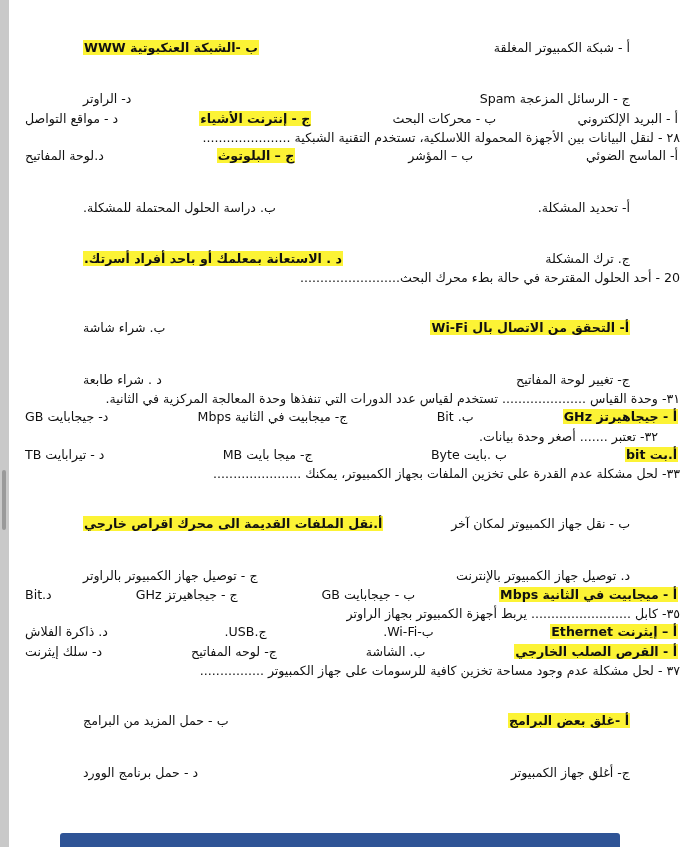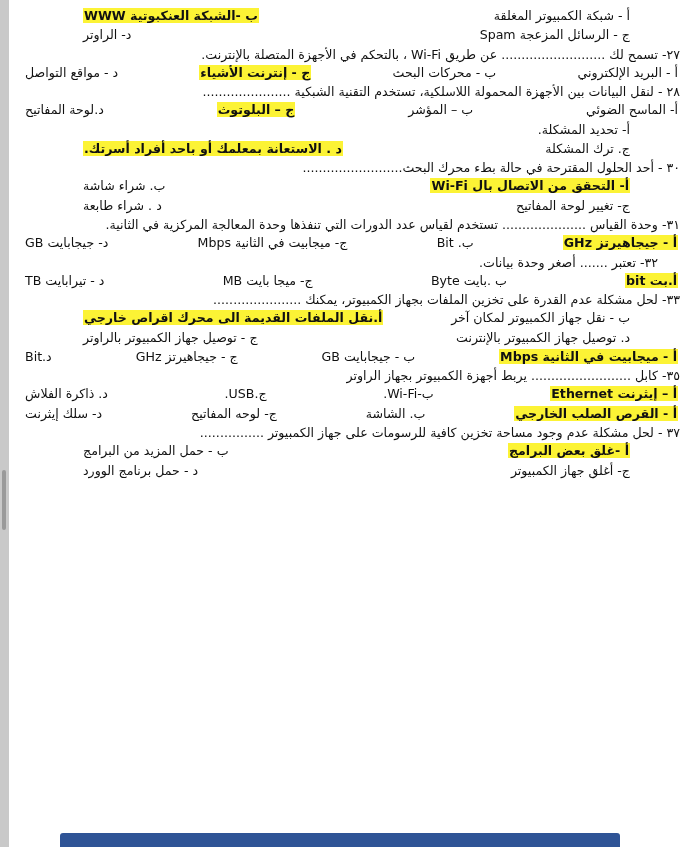--- a/index.html
+++ b/index.html
@@ -75,20 +75,21 @@
     color: #111;
     line-height: 1.3;
     margin: 0 0 3px 0;
     direction: rtl;
   }
   .opts.two {
     padding: 0 6px 0 18px;
   }
   .opts.two > .opt:first-child {
     margin-right: 44px;
+    margin-top: 32px;
   }
   .opts.two > .opt:last-child {
     margin-left: 46px;
   }
   .opts.four {
     padding: 0 2px 0 6px;
   }
   .opt {
     white-space: nowrap;
   }
@@ -109,42 +110,42 @@
   <div class="sheet">
     <div id="content">
         <div class="opts two">
           <span class="opt"><span>أ - شبكة الكمبيوتر المغلقة</span></span>
           <span class="opt"><span class="hl">ب -الشبكة العنكبوتية WWW</span></span>
         </div>
         <div class="opts two">
           <span class="opt"><span>ج - الرسائل المزعجة Spam</span></span>
           <span class="opt"><span>د- الراوتر</span></span>
         </div>
-        <div class="q">٢٧- تسمح لك .......................... عن طريق Wi-Fi ، بالتحكم في الأجهزة المتصلة بالإنترنت.</div>
         <div class="opts four">
           <span class="opt"><span>أ - البريد الإلكتروني</span></span>
           <span class="opt"><span>ب - محركات البحث</span></span>
           <span class="opt"><span class="hl">ج - إنترنت الأشياء</span></span>
           <span class="opt"><span>د - مواقع التواصل</span></span>
         </div>
         <div class="q">٢٨ - لنقل البيانات بين الأجهزة المحمولة اللاسلكية، تستخدم التقنية الشبكية ......................</div>
         <div class="opts four">
           <span class="opt"><span>أ- الماسح الضوئي</span></span>
           <span class="opt"><span>ب – المؤشر</span></span>
           <span class="opt"><span class="hl">ج – البلوتوث</span></span>
           <span class="opt"><span>د.لوحة المفاتيح</span></span>
         </div>
         <div class="opts two">
           <span class="opt"><span>أ- تحديد المشكلة.</span></span>
+          <span class="opt"><span>ب. دراسة الحلول المحتملة للمشكلة.</span></span>
         </div>
         <div class="opts two">
           <span class="opt"><span>ج. ترك المشكلة</span></span>
           <span class="opt"><span class="hl">د . الاستعانة بمعلمك أو باحد أفراد أسرتك.</span></span>
         </div>
-        <div class="q">٣٠ - أحد الحلول المقترحة في حالة بطء محرك البحث.........................</div>
+        <div class="q">20 - أحد الحلول المقترحة في حالة بطء محرك البحث.........................</div>
         <div class="opts two">
           <span class="opt"><span class="hl">أ- التحقق من الاتصال بال Wi-Fi</span></span>
           <span class="opt"><span>ب. شراء شاشة</span></span>
         </div>
         <div class="opts two">
           <span class="opt"><span>ج- تغيير لوحة المفاتيح</span></span>
           <span class="opt"><span>د . شراء طابعة</span></span>
         </div>
         <div class="q">٣١- وحدة القياس ..................... تستخدم لقياس عدد الدورات التي تنفذها وحدة المعالجة المركزية في الثانية.</div>
         <div class="opts four">

